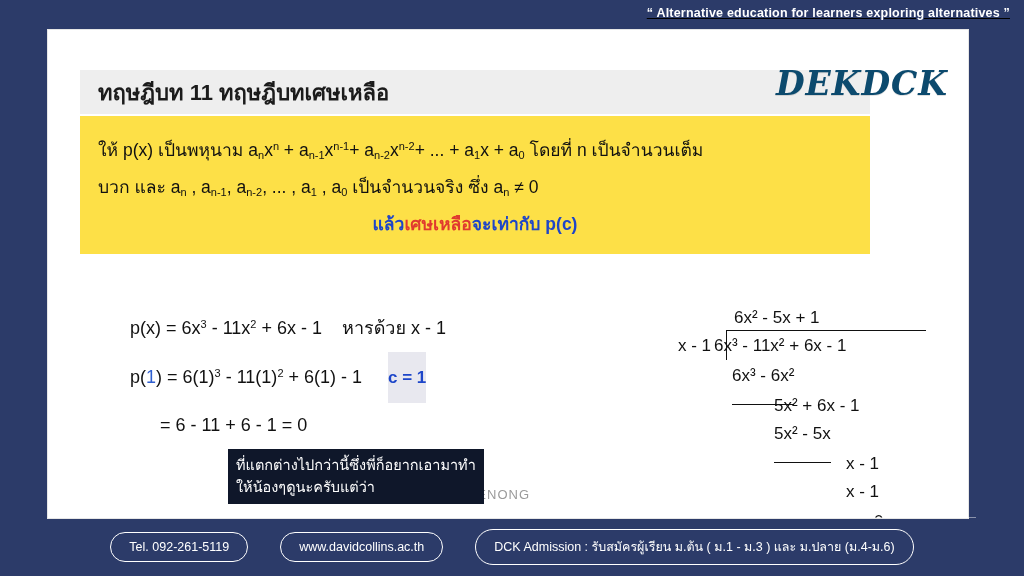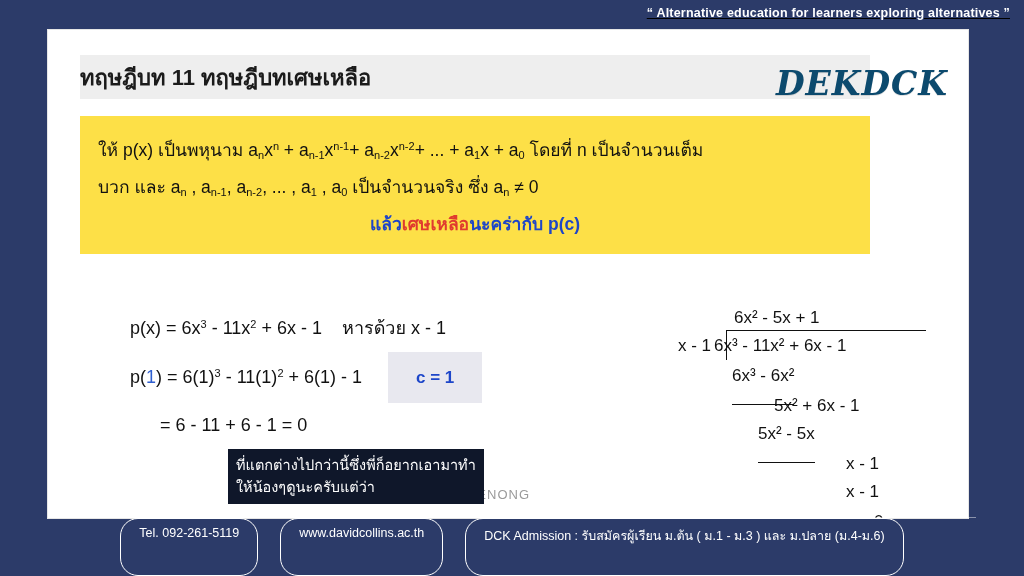--- a/index.html
+++ b/index.html
@@ -59,26 +59,27 @@
     font-style: italic;
     color: #0c4a6e;
     letter-spacing: 1px;
     z-index: 6;
     text-shadow: 0 1px 0 rgba(0,0,0,0.12);
   }
   
   .theorem-header {
     position: absolute;
     left: 32px;
-    top: 25px;
+    top: 40px;
     width: 790px;
     height: 44px;
     background: #eeeeee;
     display: flex;
     align-items: center;
+    padding-left: 18px;
     box-sizing: border-box;
   }
   .theorem-header .t {
     font-size: 22px;
     font-weight: bold;
     color: #1b1b1b;
   }
   
   .statement {
     position: absolute;
@@ -114,21 +115,21 @@
     font-size: 18px;
     line-height: 45px;
     white-space: nowrap;
   }
   .blue { color: #2f5fd0; }
   .cbox {
     display: inline-block;
     background: #e8e8ef;
     color: #1d46c9;
     font-weight: bold;
-    padding: 3px 28px;
+    padding: 3px 0;
     margin-left: 26px;
     font-size: 17px;
   }
   
   .division {
     position: absolute;
     left: 630px;
     top: 278px;
     width: 250px;
     font-size: 17px;
@@ -187,22 +188,23 @@
     font-size: 13px;
     letter-spacing: 1px;
     z-index: 3;
   }
   
   .bottom-bar {
     position: absolute;
     left: 0; right: 0; bottom: 0;
     height: 58px;
     display: flex;
+    align-items: center;
     justify-content: center;
-    gap: 22px;
+    gap: 32px;
   }
   .pill {
     border: 1.5px solid #ffffff;
     border-radius: 18px;
     color: #ffffff;
     font-size: 12.5px;
     padding: 7px 18px;
     white-space: nowrap;
   }
   .bottom-rule {
@@ -231,21 +233,21 @@
     </div>
 
     <div class="statement">
       <div class="line l1">
         <span>ให้ p(x) เป็นพหุนาม a</span><span class="sub">n</span><span>x</span><span class="sup">n</span><span> + a</span><span class="sub">n-1</span><span>x</span><span class="sup">n-1</span><span>+ a</span><span class="sub">n-2</span><span>x</span><span class="sup">n-2</span><span>+ ... + a</span><span class="sub">1</span><span>x + a</span><span class="sub">0</span><span> โดยที่ n เป็นจำนวนเต็ม</span>
       </div>
       <div class="line l2">
         <span>บวก และ a</span><span class="sub">n</span><span> , a</span><span class="sub">n-1</span><span>, a</span><span class="sub">n-2</span><span>, ... , a</span><span class="sub">1</span><span> , a</span><span class="sub">0</span><span> เป็นจำนวนจริง ซึ่ง a</span><span class="sub">n</span><span> ≠ 0</span>
       </div>
       <div class="line l4">
-        <span class="em-blue">แล้ว</span><span class="em-red">เศษเหลือ</span><span class="em-blue">นะคร่ากับ </span><span class="em-blue">p(c)</span>
+        <span class="em-blue">แล้ว</span><span class="em-red">เศษเหลือ</span><span class="em-blue">จะเท่ากับ </span><span class="em-blue">p(c)</span>
       </div>
     </div>
 
     <div class="work-left">
       <div class="wl">
         <span>p(x) = 6x</span><span class="sup">3</span><span> - 11x</span><span class="sup">2</span><span> + 6x - 1</span>&nbsp;&nbsp;&nbsp;&nbsp;<span>หารด้วย  x - 1</span>
       </div>
       <div class="wl">
         <span>p(</span><span class="blue">1</span><span>) = 6(1)</span><span class="sup">3</span><span> - 11(1)</span><span class="sup">2</span><span> + 6(1) - 1</span><span class="cbox">c = 1</span>
       </div>
@@ -255,21 +257,21 @@
     </div>
 
     <div class="division">
       <div class="div-quotient">6x² -  5x  +   1</div>
       <div class="div-divisor">x - 1</div>
       <div class="div-bracket"></div>
       <div class="div-dividend">6x³ - 11x² + 6x - 1</div>
 
       <div class="drow uline" style="left:54px; top:58px;">6x³ -  6x²</div>
       <div class="drow" style="left:96px; top:88px;">5x² + 6x - 1</div>
-      <div class="drow uline" style="left:80px; top:116px;">5x² - 5x</div>
+      <div class="drow uline" style="left:96px; top:116px;">5x² - 5x</div>
       <div class="drow" style="left:168px; top:146px;">x - 1</div>
       <div class="drow uline" style="left:168px; top:174px;">x - 1</div>
       <div class="drow uline" style="left:196px; top:204px;">0</div>
     </div>
 
     <div class="watermark">TUENONG</div>
 
     <div class="subtitle-box">
       <div>ที่แตกต่างไปกว่านี้ซึ่งพี่ก็อยากเอามาทำ</div>
       <div>ให้น้องๆดูนะครับแต่ว่า</div>

